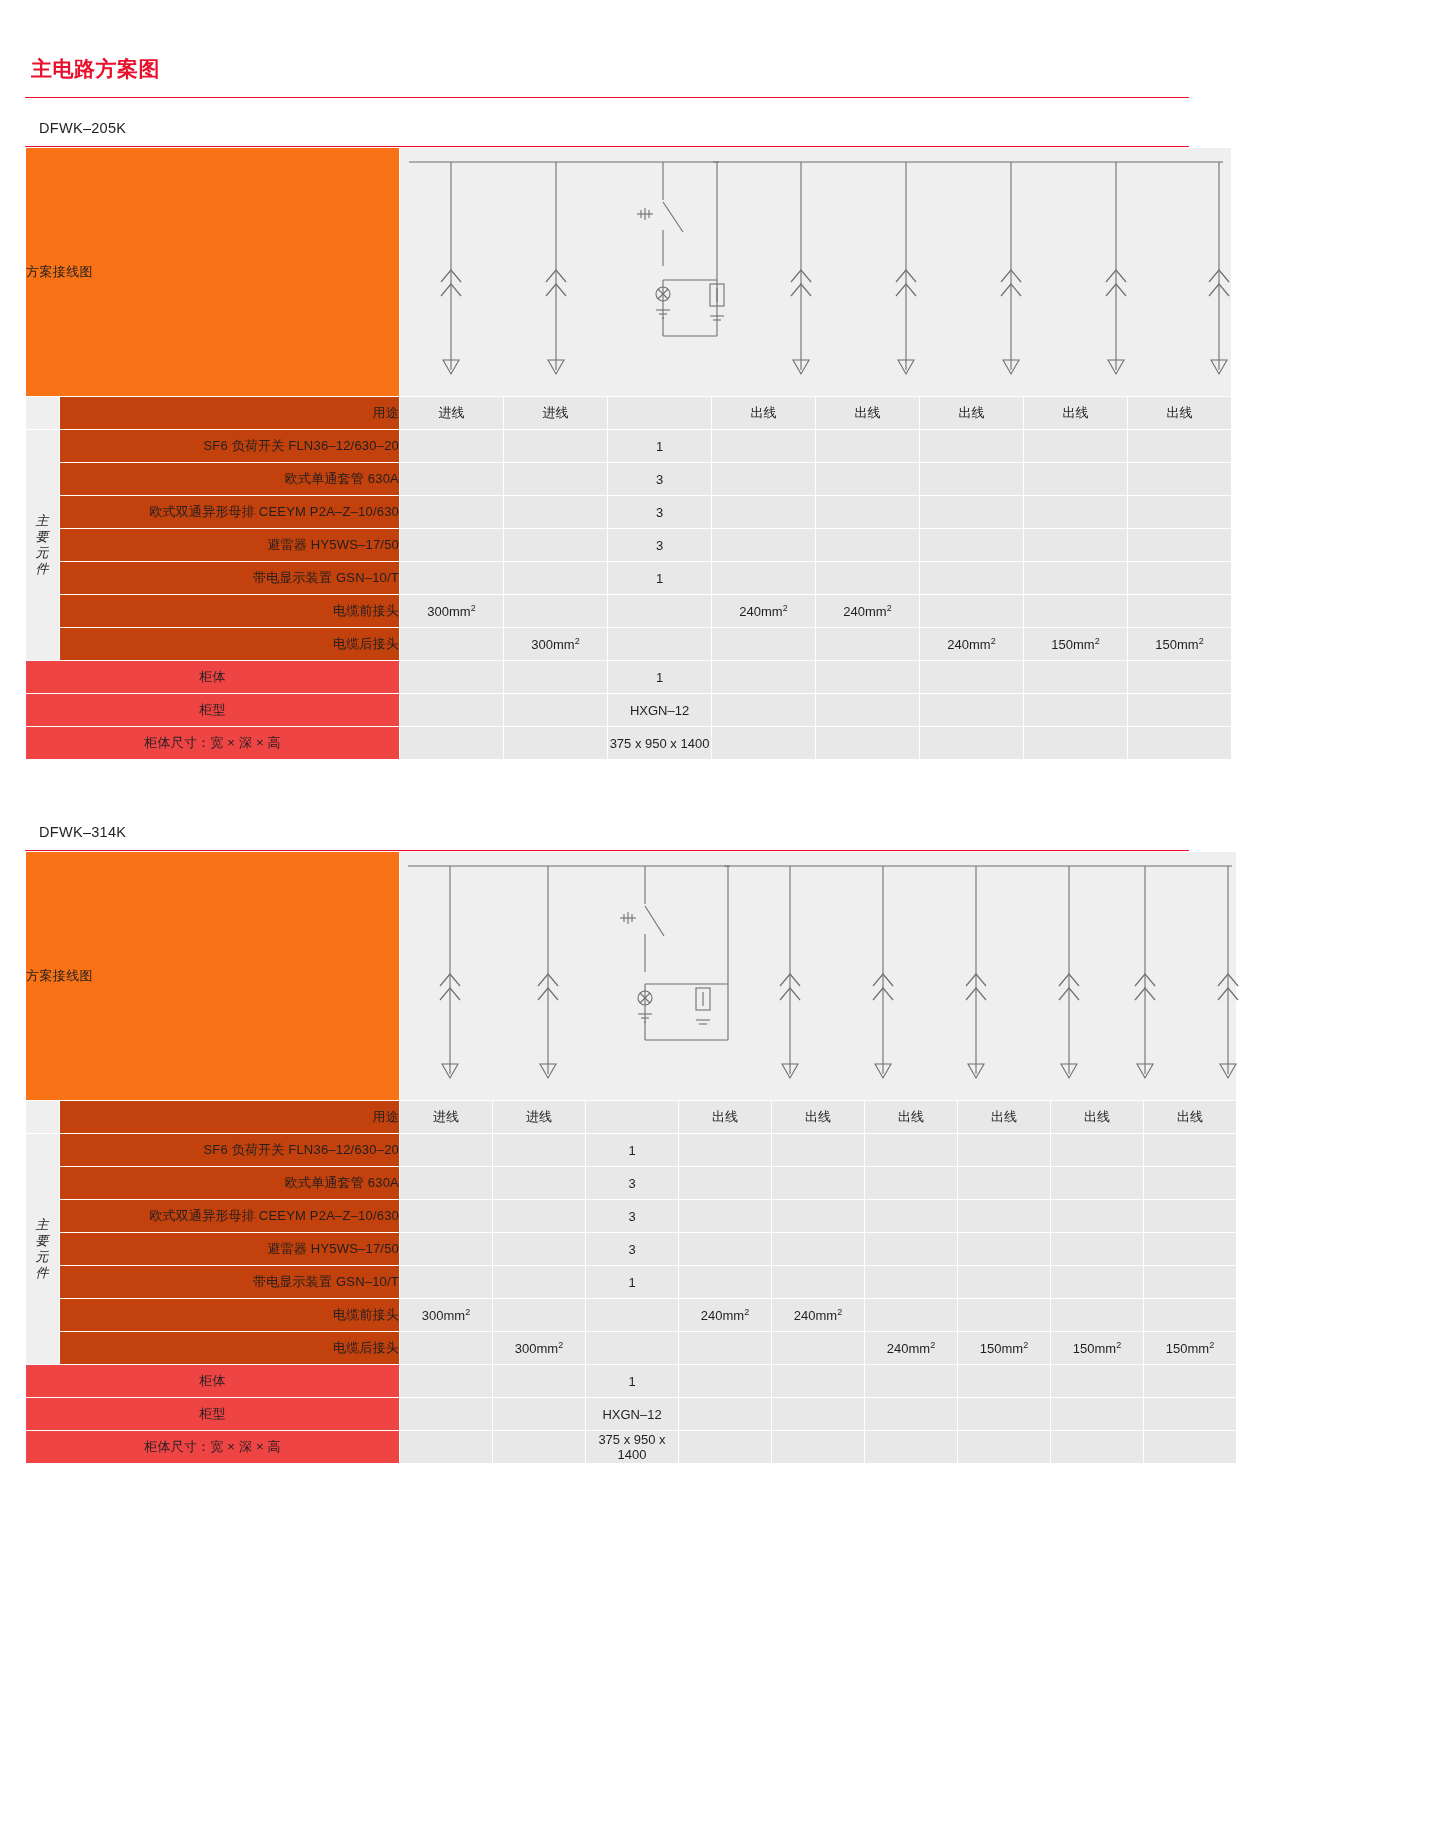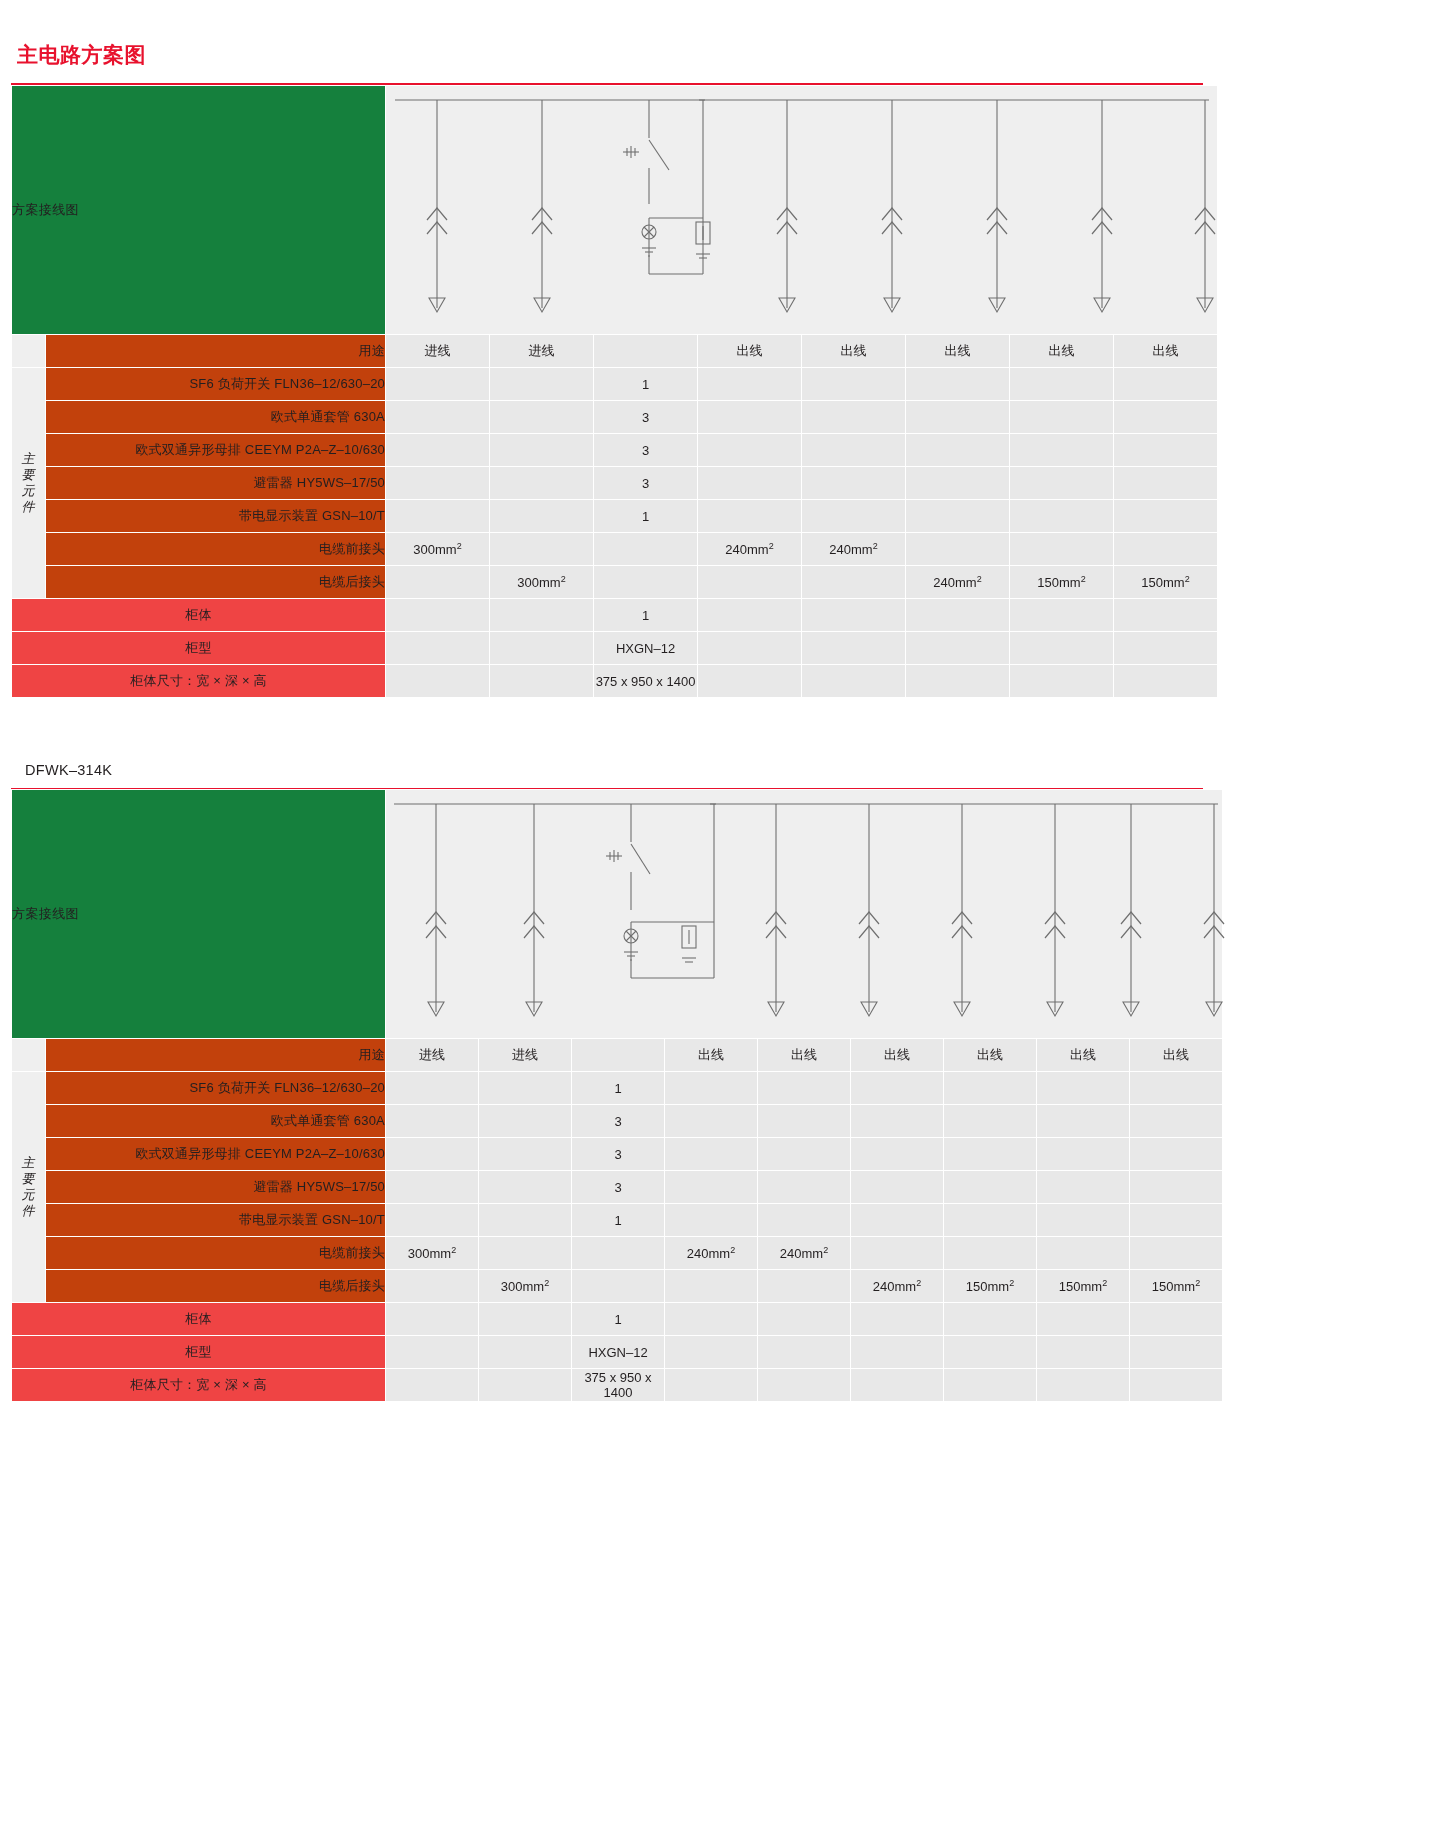--- a/index.html
+++ b/index.html
@@ -8,21 +8,21 @@
     background: #ffffff;
   }
   body {
     width: 1443px;
     font-family: "Liberation Sans", sans-serif;
     color: #231f20;
     -webkit-font-smoothing: antialiased;
   }
   .page {
     width: 1214px;
-    padding: 3px;
+    padding: 17px;
     box-sizing: border-box;
   }
   .page-title {
     color: #e8112d;
     font-size: 21px;
     font-weight: bold;
     letter-spacing: 0.5px;
     padding: 38px 0 14px 14px;
   }
   .title-rule {
@@ -87,41 +87,42 @@
     width: 14px;
     word-break: break-all;
   }
   .diagram-cell {
     background: #efefef;
     height: 248px;
     padding: 0;
     position: relative;
   }
   .diagram-label {
-    background: #15803d;
+    background: #f97316;
     padding-left: 30px;
     font-size: 13.5px;
     letter-spacing: 0.4px;
     vertical-align: middle;
   }
   .sup { font-size: 9px; vertical-align: super; }
   .center { text-align: center; }
   .tiny { font-size: 11.5px; letter-spacing: 0px; }
   svg { display: block; }
   .gap { height: 42px; }
 </style>
 </head>
 <body>
 
 <div class="page">
 
   <div class="page-title">主电路方案图</div>
   <div class="title-rule"></div>
 
   <div class="block">
+    <div class="block-head">DFWK–205K</div>
     <div class="block-rule"></div>
 
     <table class="spec">
       <colgroup>
         <col style="width:34px">
         <col style="width:340px">
         <col style="width:104px">
         <col style="width:104px">
         <col style="width:104px">
         <col style="width:104px">

